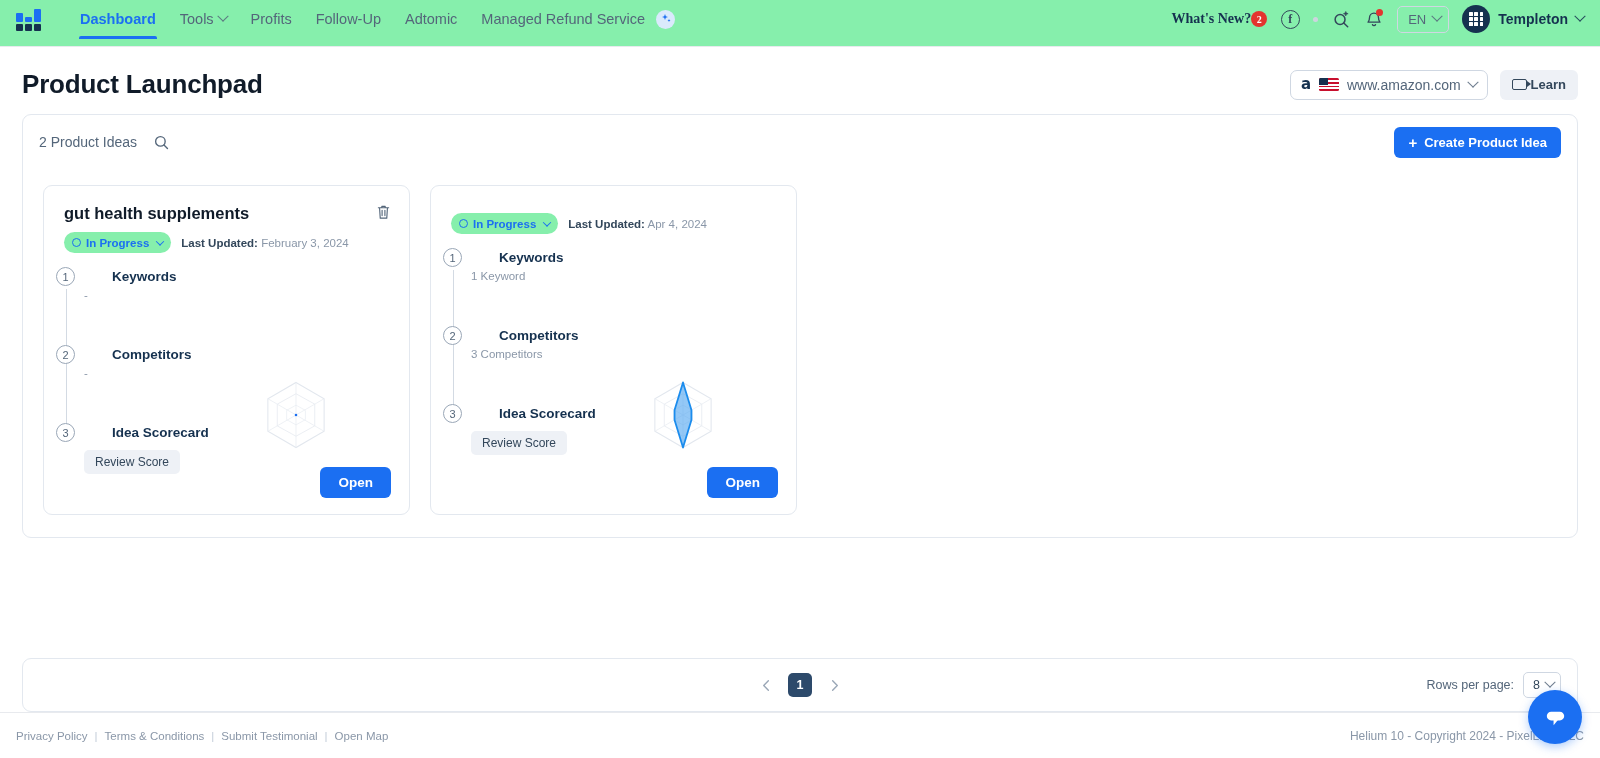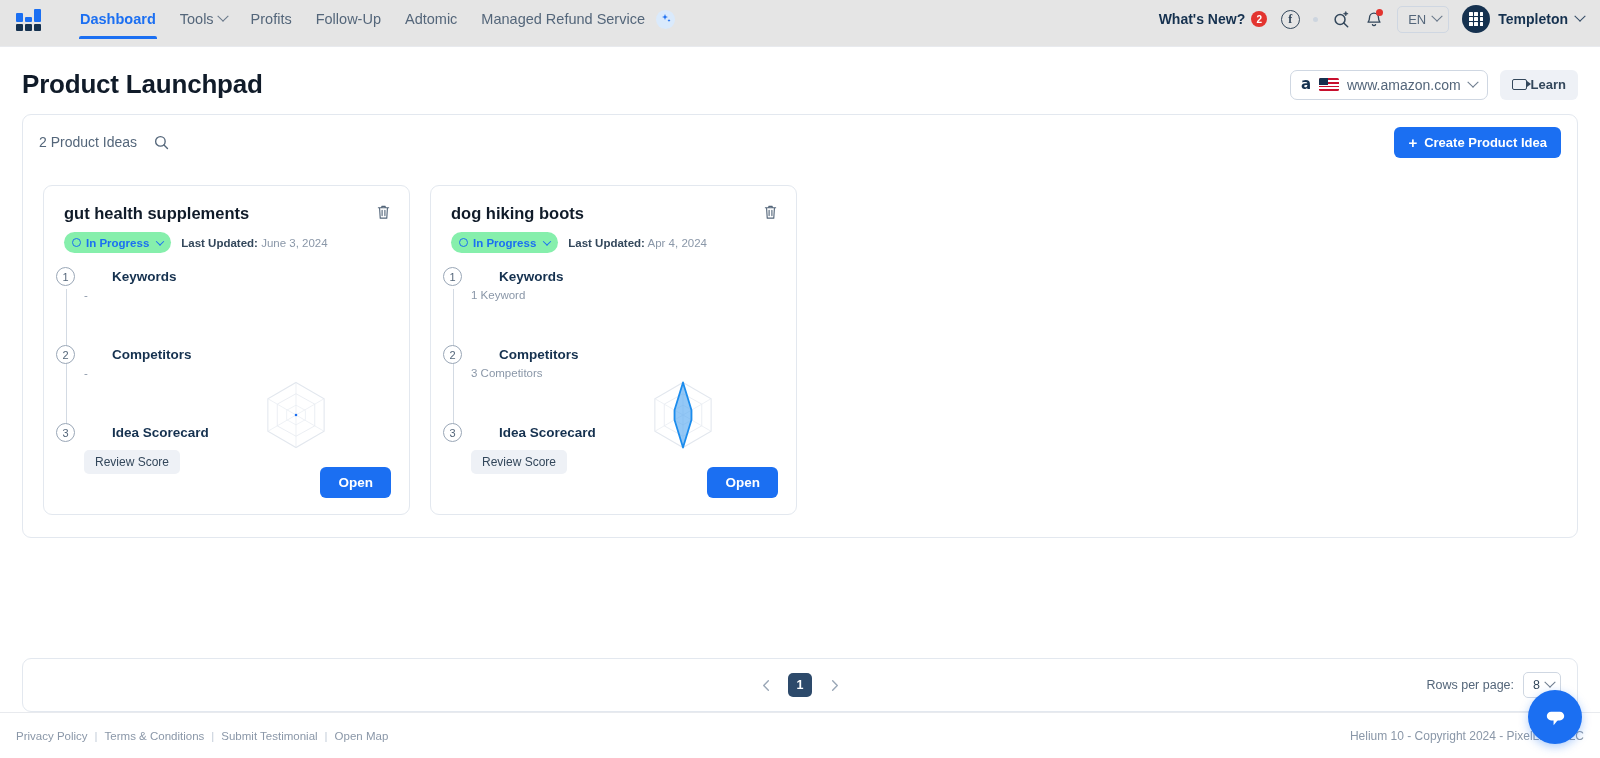--- a/index.html
+++ b/index.html
@@ -8,21 +8,21 @@
     font-family: "Liberation Sans", sans-serif;
     background: #f7f8fa;
     color: #33475b;
     overflow: hidden;
   }
   .page { width: 1600px; height: 758px; display: flex; flex-direction: column; background: #ffffff; position: relative; }
 
   
   .topnav {
     height: 47px; flex: 0 0 47px;
-    background: #e5e5e5;
+    background: #86efac;
     border-bottom: 1px solid #e8eaee;
     display: flex; align-items: center;
     padding: 0 16px 8px 16px;
     position: relative;
   }
   .logo { width: 30px; height: 24px; margin-right: 22px; display: flex; align-items: flex-end; gap: 2px; }
   .logo .col { display: flex; flex-direction: column; justify-content: flex-end; gap: 2px; width: 7px; }
   .logo .bar-top { background: #1b6ff2; border-radius: 1px; }
   .logo .bar-bot { background: #15314f; height: 7px; border-radius: 1px; }
 
@@ -39,21 +39,21 @@
   }
   .chev { width: 8px; height: 8px; border-right: 1.6px solid currentColor; border-bottom: 1.6px solid currentColor;
           transform: rotate(45deg) translate(-2px,-2px); display: inline-block; opacity: .85; }
   .ai-badge {
     width: 19px; height: 19px; border-radius: 50%; background: #daeafc;
     display: inline-flex; align-items: center; justify-content: center; margin-left: 6px;
     color: #1b6ff2; font-size: 11px; line-height: 1;
   }
 
   .nav-right { margin-left: auto; display: flex; align-items: center; gap: 13px; }
-  .whatsnew { font-size: 14px; color: #15314f; font-weight: 600; display: flex; align-items: center; gap: 6px; cursor: pointer; white-space: nowrap;}
+  .whatsnew { font-size: 14px; color: #15314f; font-weight: 600; display: flex; align-items: center; cursor: pointer; white-space: nowrap; font-family: Liberation Serif, serif;}
   .redbadge { background: #e3342f; color: #fff; font-size: 10px; font-weight: 700; border-radius: 50%;
               width: 16px; height: 16px; display: flex; align-items: center; justify-content: center; }
   .ic { width: 20px; height: 20px; display: inline-flex; align-items: center; justify-content: center; cursor: pointer; color: #33475b; position: relative; }
   .fb { width: 19px; height: 19px; border: 1.5px solid #33475b; border-radius: 50%;
         display: flex; align-items: center; justify-content: center; font-size: 12px; font-weight: 700;
         font-family: "Liberation Serif", serif; line-height: 1; }
   .dot-sep { width: 5px; height: 5px; border-radius: 50%; background: #cdd5df; }
   .bell-dot { position: absolute; top: 0px; right: 1px; width: 7px; height: 7px; border-radius: 50%; background: #e3342f; }
   .lang {
     border: 1px solid #cfd7e2; border-radius: 5px; height: 27px; padding: 0 7px 0 10px;
@@ -319,21 +319,21 @@
             </span>
           </div>
           <div class="meta">
             <span class="pill">
               <span class="circ"></span>
               <span>In Progress</span>
               <span class="chev2"></span>
             </span>
             <span class="updated">
               <b>Last Updated:</b>
-              <span>June 3, 2024</span>
+              <span>February 3, 2024</span>
             </span>
           </div>
 
           <div class="steps">
             <div class="connector" style="bottom:auto;height:152px"></div>
             <div class="step">
               <span class="num">1</span>
               <span>
                 <span class="step-label">Keywords</span>
                 <div class="step-sub">-</div>
@@ -365,29 +365,20 @@
             <line x1="50" y1="50" x2="50" y2="94" stroke="#e8ecf2" stroke-width="1"></line>
             <line x1="50" y1="50" x2="12" y2="72" stroke="#e8ecf2" stroke-width="1"></line>
             <line x1="50" y1="50" x2="12" y2="28" stroke="#e8ecf2" stroke-width="1"></line>
             <rect x="48.5" y="48.5" width="3" height="3" fill="#1b6ff2"></rect>
           </svg>
 
           <button class="open-btn">Open</button>
         </div>
 
         <div class="card">
-          <div class="card-head">
-            <div class="card-title">dog hiking boots</div>
-            <span class="trash">
-              <svg width="15" height="16" viewBox="0 0 16 17" fill="none" stroke="#54667a" stroke-width="1.2">
-                <path d="M2.5 4h11M6.2 4V2.5h3.6V4M3.8 4l.7 11h7l.7-11" stroke-linecap="round" stroke-linejoin="round"></path>
-                <path d="M6.5 6.7v5.6M9.5 6.7v5.6" stroke-linecap="round"></path>
-              </svg>
-            </span>
-          </div>
           <div class="meta">
             <span class="pill">
               <span class="circ"></span>
               <span>In Progress</span>
               <span class="chev2"></span>
             </span>
             <span class="updated">
               <b>Last Updated:</b>
               <span>Apr 4, 2024</span>
             </span>

